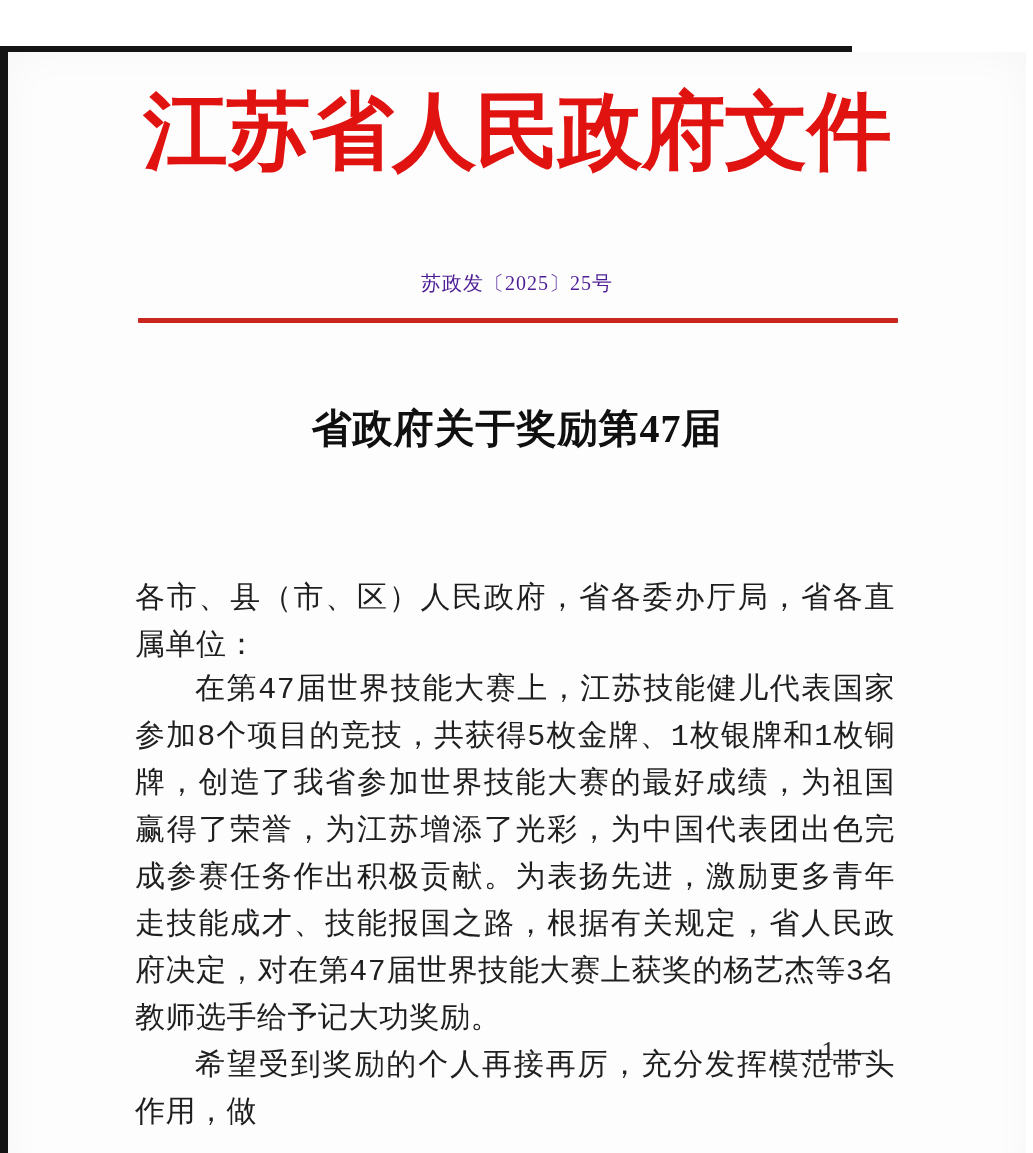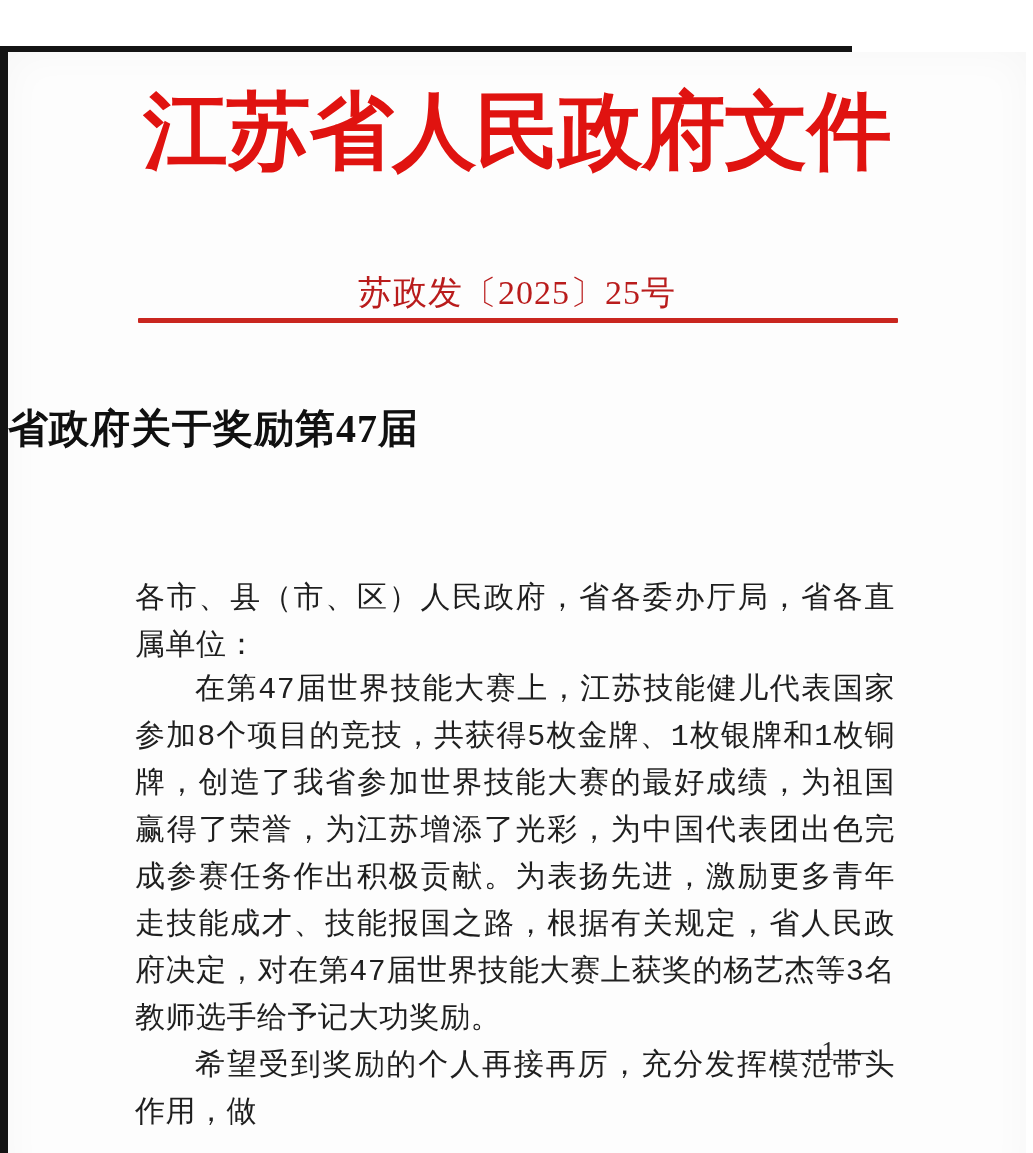--- a/index.html
+++ b/index.html
@@ -44,39 +44,39 @@
     letter-spacing: -1px;
     line-height: 1.2;
     white-space: nowrap;
   }
   .doc-number {
     position: absolute;
     top: 218px;
     left: 0;
     width: 100%;
     text-align: center;
-    font-size: 34px;
-    color: #b91c1c;
+    font-size: 20px;
+    color: #4c1d95;
     letter-spacing: 1px;
   }
   .red-divider {
     position: absolute;
     top: 266px;
     left: 130px;
     width: 760px;
     height: 5px;
     background: var(--divider-red);
     border-radius: 1px;
   }
   .doc-title {
     position: absolute;
     top: 348px;
     left: 0;
     width: 100%;
-    text-align: left;
+    text-align: center;
     font-size: 40px;
     font-weight: bold;
     color: #101010;
     line-height: 57px;
     letter-spacing: 1px;
   }
   .body-block {
     position: absolute;
     top: 521px;
     left: 127px;

